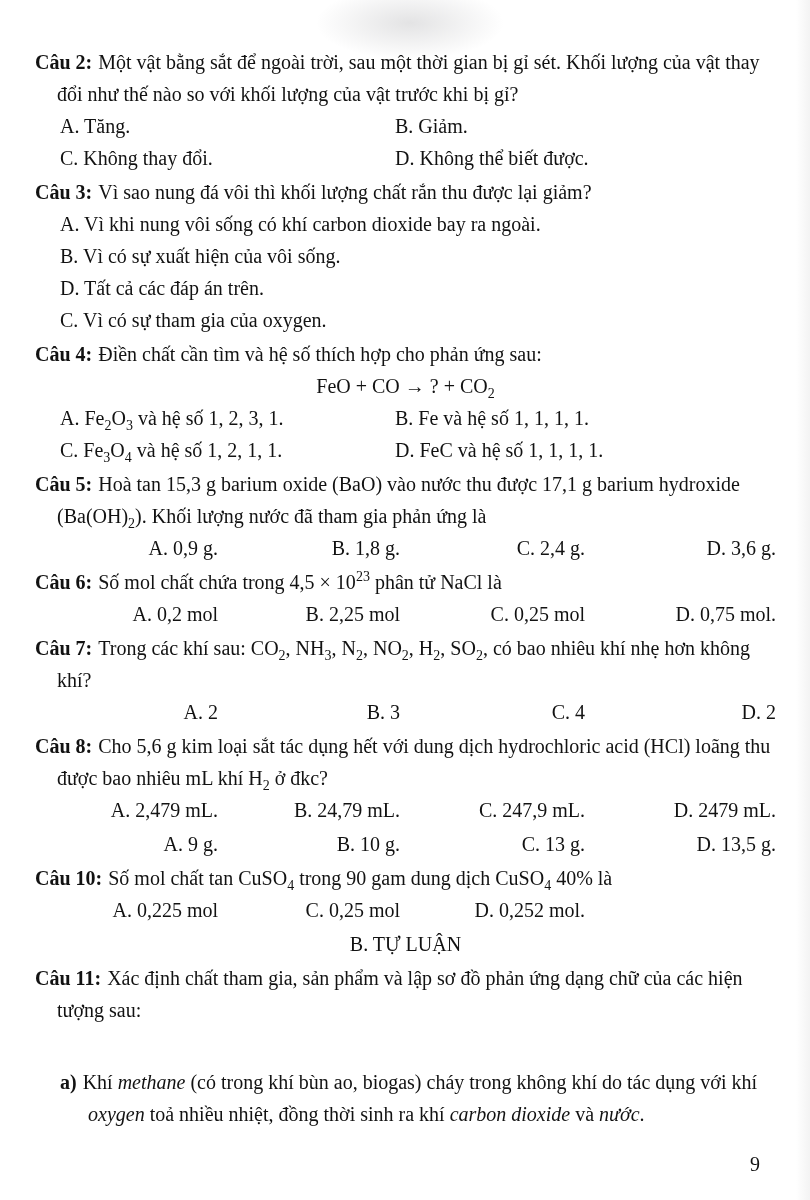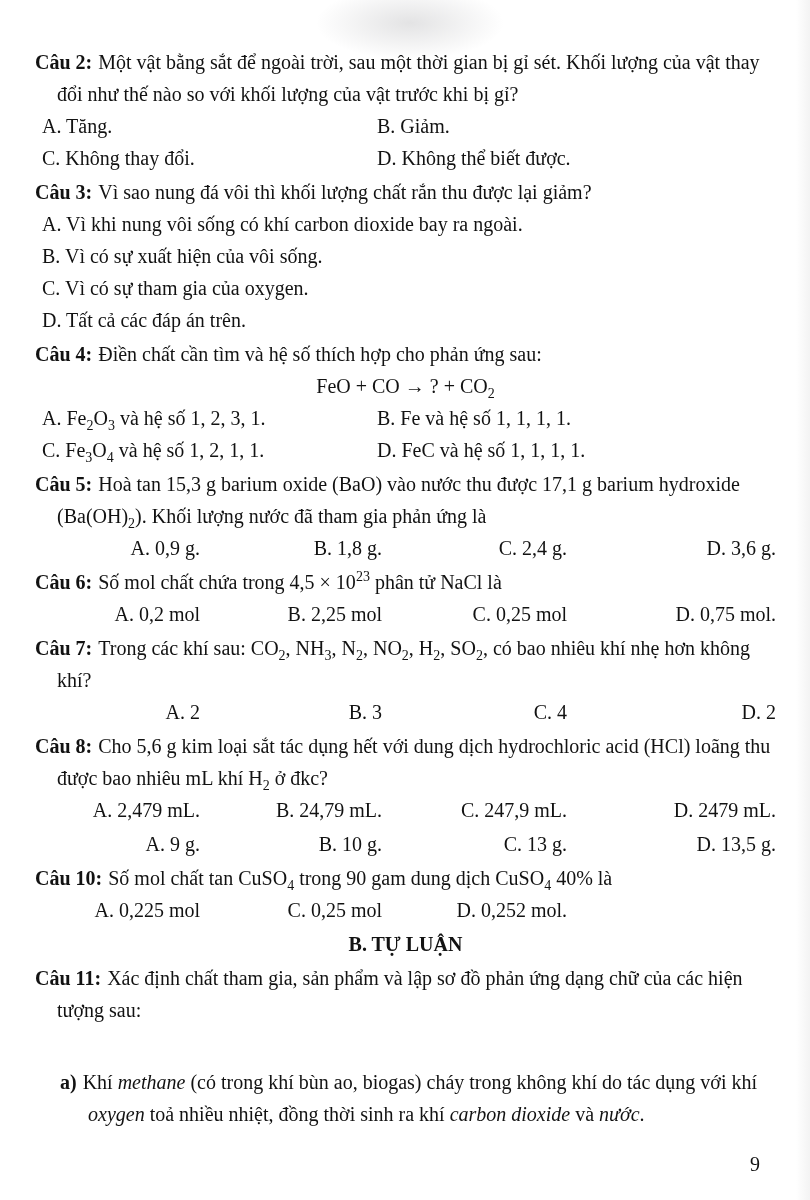--- a/index.html
+++ b/index.html
@@ -28,26 +28,26 @@
   .edge-shade {
     position: absolute;
     top: 0; right: 0; bottom: 0;
     width: 14px;
     background: linear-gradient(to right, rgba(0,0,0,0), rgba(140,140,140,0.10));
     pointer-events: none;
   }
   .q { margin-bottom: 2px; }
   .qtext { padding-left: 22px; text-indent: -22px; }
   .qlabel { font-weight: bold; margin-right: 0.30em; }
-  .opts { margin-left: 7px; }
+  .opts { margin-left: 25px; }
   .opts.two  { display: grid; grid-template-columns: 335px 1fr; }
   .opts.four { display: grid; grid-template-columns: 158px 182px 185px 1fr; text-align: right; }
   .opts.list .opt { display: block; }
   .equation { text-align: center; }
-  .section-heading { text-align: center; font-weight: bold; margin: 1px 0 2px 0; }
+  .section-heading { text-align: center; font-weight: normal; margin: 1px 0 2px 0; }
   .item-a { margin-left: 25px; padding-left: 28px; text-indent: -28px; margin-top: 40px; }
   .item-label { font-weight: bold; margin-right: 0.30em; }
   sub, sup { line-height: 0; font-size: 0.70em; }
   sup { vertical-align: super; }
   sub { vertical-align: sub; }
   .page-number {
     position: absolute;
     right: 50px; bottom: 20px;
     font-size: 20px;
   }
@@ -67,22 +67,22 @@
       <span class="opt"><span>C. Không thay đổi.</span></span>
       <span class="opt"><span>D. Không thể biết được.</span></span>
     </div>
   </div>
 
   <div class="q">
     <p class="qtext"><b class="qlabel">Câu 3:</b><span><span>Vì sao nung đá vôi thì khối lượng chất rắn thu được lại giảm?</span></span></p>
     <div class="opts list">
       <span class="opt"><span>A. Vì khi nung vôi sống có khí carbon dioxide bay ra ngoài.</span></span>
       <span class="opt"><span>B. Vì có sự xuất hiện của vôi sống.</span></span>
+      <span class="opt"><span>D. Tất cả các đáp án trên.</span></span>
       <span class="opt"><span>C. Vì có sự tham gia của oxygen.</span></span>
-      <span class="opt"><span>D. Tất cả các đáp án trên.</span></span>
     </div>
   </div>
 
   <div class="q">
     <p class="qtext"><b class="qlabel">Câu 4:</b><span><span>Điền chất cần tìm và hệ số thích hợp cho phản ứng sau:</span></span></p>
     <p class="equation"><span>FeO + CO → ? + CO</span><sub>2</sub></p>
     <div class="opts two">
       <span class="opt"><span>A. Fe</span><sub>2</sub><span>O</span><sub>3</sub><span> và hệ số 1, 2, 3, 1.</span></span>
       <span class="opt"><span>B. Fe và hệ số 1, 1, 1, 1.</span></span>
       <span class="opt"><span>C. Fe</span><sub>3</sub><span>O</span><sub>4</sub><span> và hệ số 1, 2, 1, 1.</span></span>

